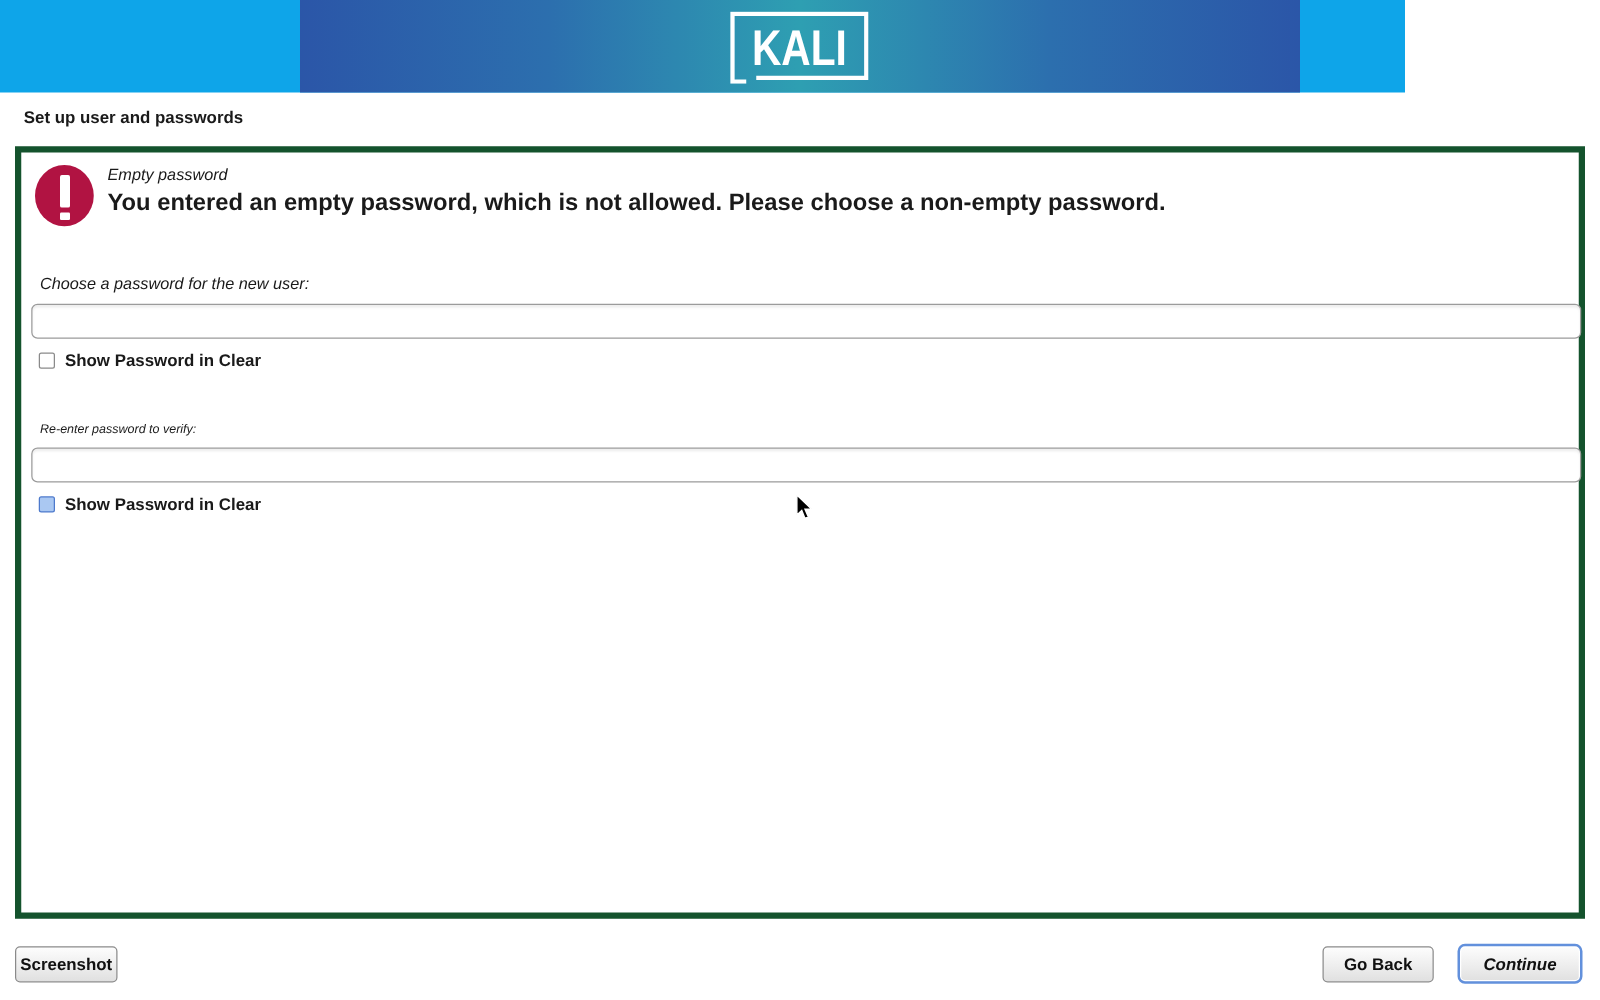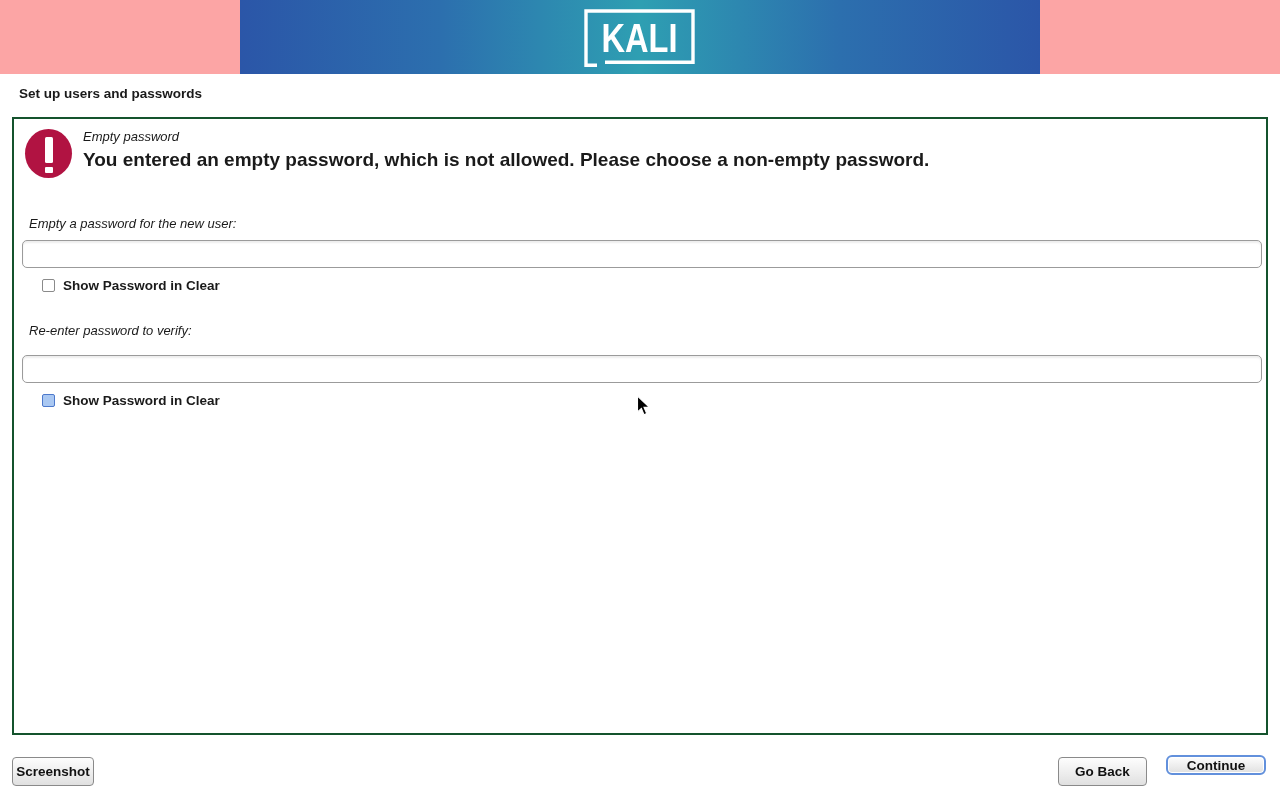--- a/index.html
+++ b/index.html
@@ -8,22 +8,22 @@
     background: #ffffff;
     font-family: "Liberation Sans", "DejaVu Sans", sans-serif;
     position: relative;
     overflow: hidden;
     color: #1a1a1a;
   }
 
   
   .banner {
     position: absolute; left: 0; top: 0;
-    width: 1280px; height: 74px;
-    background: #fca5a5;
+    width: 1124px; height: 74px;
+    background: #0ea5e9;
   }
   .banner-gradient {
     position: absolute; left: 240px; top: 0;
     width: 800px; height: 74px;
     background: linear-gradient(90deg,
       #2b56a8 0%, #2c6fae 25%, #2e9fb2 50%, #2c6fae 75%, #2b56a8 100%);
   }
   .logo {
     position: absolute; left: 584px; top: 9px;
     width: 111px; height: 58px;
@@ -32,21 +32,21 @@
   
   .page-title {
     position: absolute; left: 19px; top: 86px;
     font-size: 13.5px; font-weight: bold;
   }
 
   
   .content-box {
     position: absolute; left: 12px; top: 117px;
     width: 1256px; height: 618px;
-    border: 2px solid #14532d;
+    border: 5px solid #14532d;
     background: #ffffff;
   }
 
   .error-icon {
     position: absolute; left: 11px; top: 10px;
     width: 47px; height: 49px;
     background: #b11342;
     border-radius: 50%;
   }
   .error-icon .bar {
@@ -81,21 +81,21 @@
     border: 1px solid #9b9b9b;
     border-radius: 5px;
     background: #ffffff;
     box-shadow: inset 0 2px 2px rgba(0,0,0,0.07);
     font-size: 14px; padding: 0 8px;
     outline: none;
   }
   .pw-input2 { top: 236px; }
 
   .checkbox-row {
-    position: absolute; left: 28px;
+    position: absolute; left: 14px;
     display: flex; align-items: center; gap: 8px;
   }
   .cb-row1 { top: 159px; }
   .cb-row2 { top: 274px; }
   .checkbox {
     width: 13px; height: 13px;
     border: 1px solid #8a8a8a;
     border-radius: 2px;
     background: #ffffff;
   }
@@ -105,75 +105,76 @@
   }
   .checkbox-label {
     font-size: 13.5px; font-weight: bold;
   }
 
   .verify-note {
     position: absolute; left: 10px; top: 191px;
     font-size: 13.5px; font-weight: bold;
   }
   .verify-label {
-    position: absolute; left: 15px; top: 204px;
-    font-size: 13px; font-style: italic;
+    position: absolute; left: 15px; top: 216px;
+    font-size: 10px; font-style: italic;
   }
 
   
   .btn {
     position: absolute;
     height: 29px;
     background: linear-gradient(#fdfdfd, #ececec 60%, #e0e0e0);
     border: 1px solid #8a8a8a;
     border-radius: 4px;
     font-family: "Liberation Sans", "DejaVu Sans", sans-serif;
     font-size: 13.5px; font-weight: bold; color: #111;
     display: flex; align-items: center; justify-content: center;
     cursor: default;
   }
   .btn-screenshot { left: 12px;  top: 757px; width: 82px;  }
   .btn-goback     { left: 1058px; top: 757px; width: 89px; }
   .btn-continue   {
-    left: 1166px; top: 755px; width: 100px; height: 20px;
+    left: 1166px; top: 755px; width: 100px; height: 32px;
     border: 2px solid #6290dc;
     border-radius: 6px;
     box-shadow: inset 0 0 0 1px #ffffff;
+    font-style: italic;
   }
 
   
   .cursor {
     position: absolute; left: 636px; top: 395px;
     width: 15px; height: 22px;
     pointer-events: none;
   }
 </style>
 </head>
 <body>
 
 <div class="banner">
   <div class="banner-gradient"></div>
   <svg class="logo" viewBox="0 0 111 58">
     <path d="M 13 56.2 L 2 56.2 L 2 2 L 109 2 L 109 53.2 L 21 53.2" fill="none" stroke="#ffffff" stroke-width="3.4"></path>
     <text x="17.5" y="43" font-size="40" font-weight="bold" fill="#ffffff" textLength="76" lengthAdjust="spacingAndGlyphs" font-family="Liberation Sans, DejaVu Sans, sans-serif">KALI</text>
   </svg>
 </div>
 
-<div class="page-title">Set up users and passwords</div>
+<div class="page-title">Set up user and passwords</div>
 
 <div class="content-box">
 
   <div class="error-icon">
     <div class="bar"></div>
     <div class="dot"></div>
   </div>
   <div class="error-title">Empty password</div>
   <div class="error-message">You entered an empty password, which is not allowed. Please choose a non-empty password.</div>
 
-  <div class="pw-label">Empty a password for the new user:</div>
+  <div class="pw-label">Choose a password for the new user:</div>
   <input type="password" class="pw-input" placeholder="" style="">
 
   <div class="checkbox-row cb-row1">
     <div class="checkbox"></div>
     <div class="checkbox-label">Show Password in Clear</div>
   </div>
 
   <div class="verify-label">Re-enter password to verify:</div>
   <input type="password" class="pw-input pw-input2" placeholder="" style="">
 

